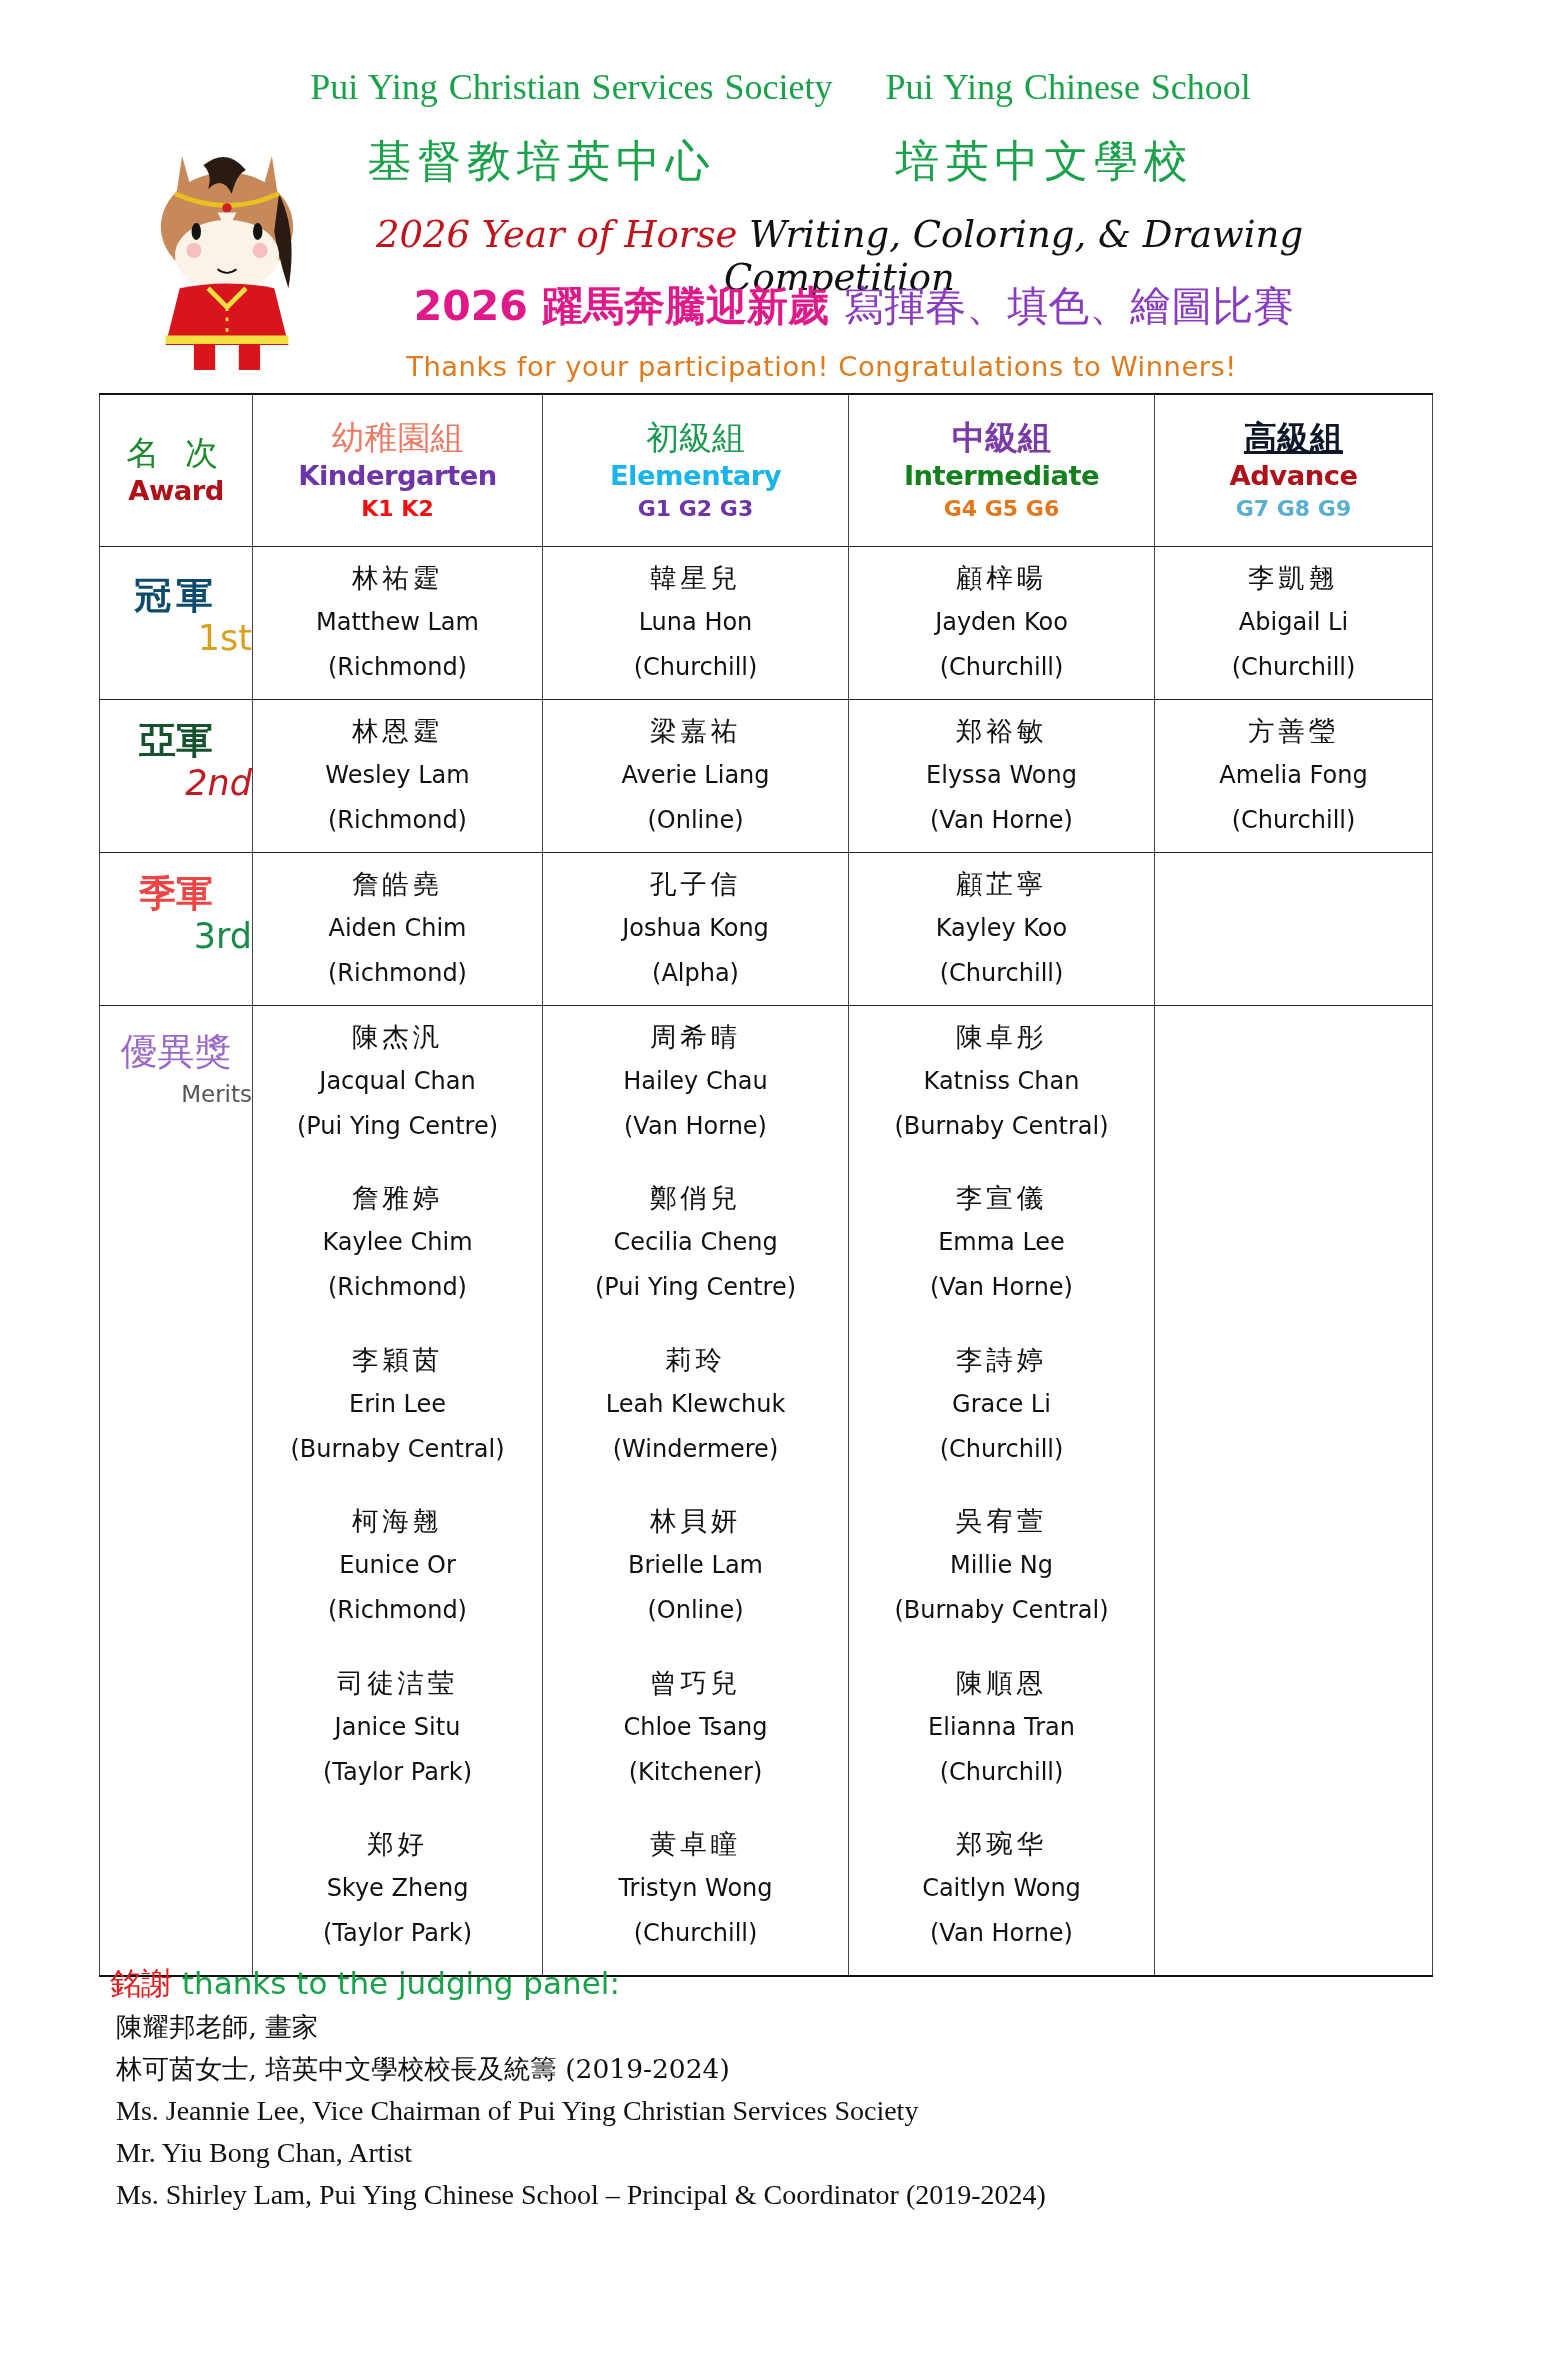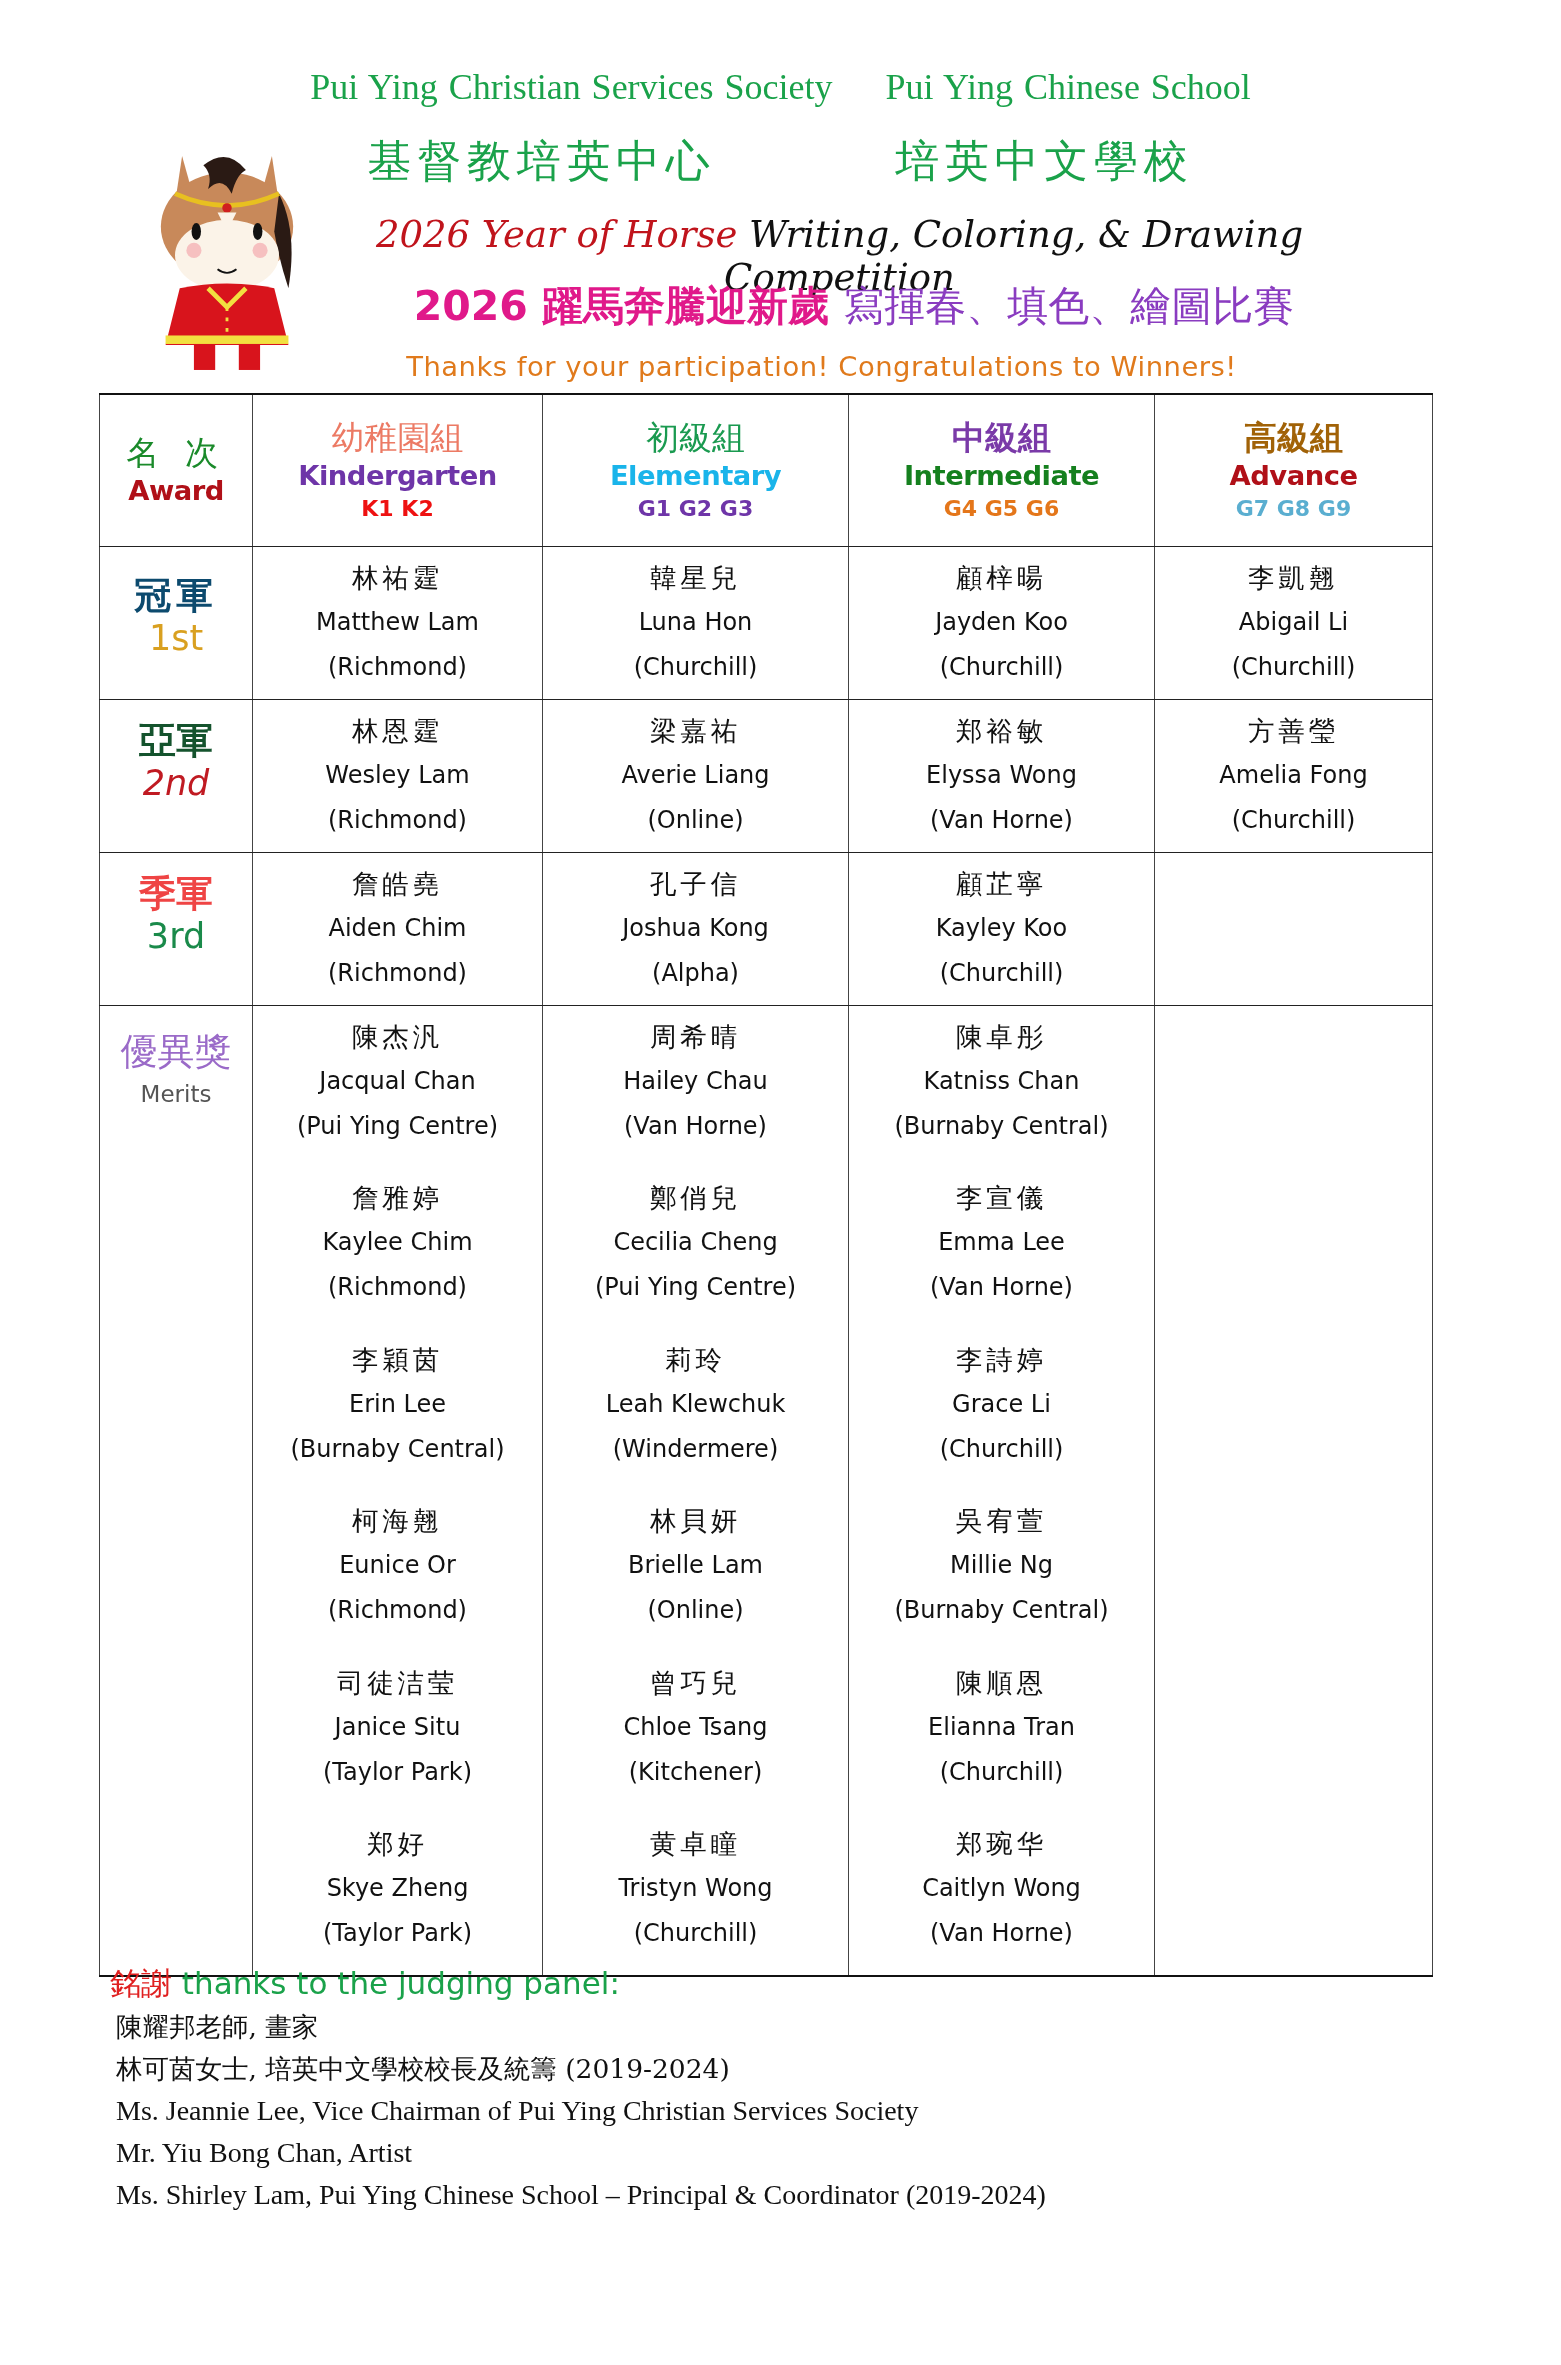--- a/index.html
+++ b/index.html
@@ -21,21 +21,21 @@
   
   table.res { position:absolute; left:99px; top:393px; width:1334px; border-collapse:collapse; table-layout:fixed; }
   table.res td, table.res th { border:0.9px solid #444; vertical-align:top; text-align:center; padding:0; }
   table.res tr.hdr th { height:151px; vertical-align:middle; font-weight:normal; }
   table.res tr.hdr th, table.res tr.r-main td { border-bottom:1.9px solid #222; }
   table.res { border-top:2.4px solid #111; border-bottom:2.4px solid #111; }
   .hz { font-size:33px; line-height:40px; }
   .hen { font-size:27.4px; font-weight:bold; line-height:36px; letter-spacing:-0.5px; }
   .hgr { font-size:22px; font-weight:bold; line-height:30px; }
   .awd-zh { font-size:37px; font-weight:bold; line-height:43px; }
-  .awd-en { font-size:35px; line-height:43px; }
+  .awd-en { font-size:35px; line-height:43px;text-align:right; }
   .cell-main { height:152px; }
   .entry { padding-top:8.5px; }
   .entry .zh { font-family:"DejaVu Serif", serif; font-size:26.5px; line-height:44px; letter-spacing:3.8px; }
   .entry .en { font-size:24px; line-height:45px; }
   .entry .sc { font-size:24px; line-height:45px; }
   .merits-entry { height:153px; }
   .footer-title { top:1963px; left:110px; font-size:31px; }
   .footer-title .r { color:#e02020; font-family:"DejaVu Serif", serif; }
   .footer-title .g { color:#1aa24a; }
   .judges { left:116px; top:2006px; font-family:"Liberation Serif", serif; color:#111; }
@@ -117,21 +117,21 @@
       <div class="hz" style="color:#1a9a50;">初級組</div>
       <div class="hen" style="color:#19b4ea;">Elementary</div>
       <div class="hgr" style="color:#6e35a8;">G1 G2 G3</div>
     </th>
     <th>
       <div class="hz" style="color:#7a3aa8; font-weight:bold;">中級組</div>
       <div class="hen" style="color:#15801e;">Intermediate</div>
       <div class="hgr" style="color:#e4761a;">G4 G5 G6</div>
     </th>
     <th>
-      <div class="hz" style="color:#a16207; font-weight:bold;">高級組</div>
+      <div class="hz" style="color:#0f172a; font-weight:bold;text-decoration:underline;">高級組</div>
       <div class="hen" style="color:#b01018;">Advance</div>
       <div class="hgr" style="color:#5aaed0;">G7 G8 G9</div>
     </th>
   </tr>
 
   <tr class="r-main">
     <td class="cell-main">
       <div style="padding-top:14px;">
         <div class="awd-zh" style="color:#0c4a6e; letter-spacing:4.7px;margin-top:13px;">冠軍</div>
         <div class="awd-en" style="color:#d9a020;">1st</div>

